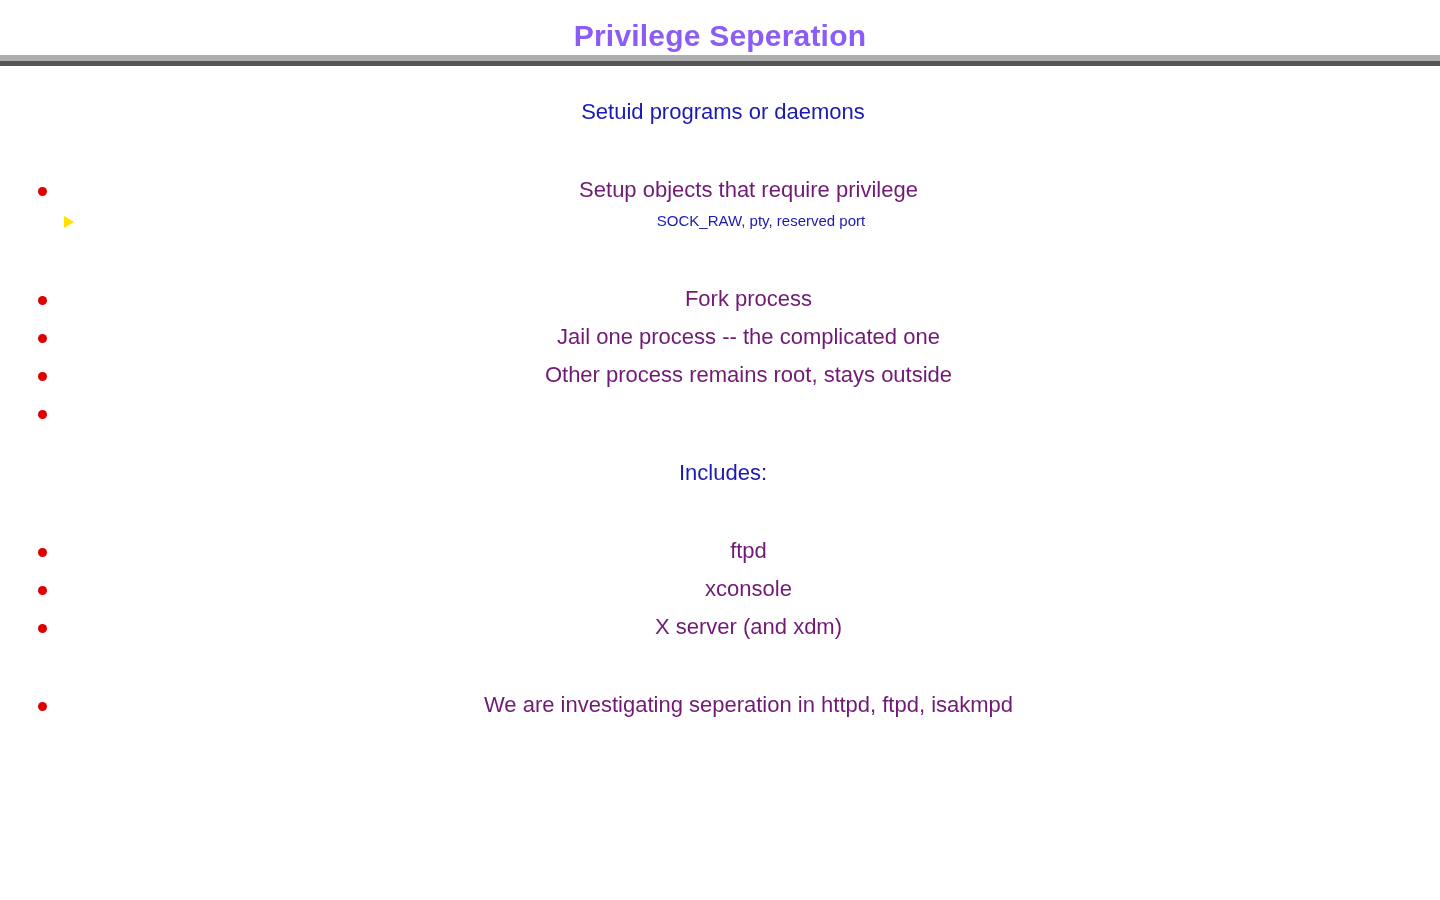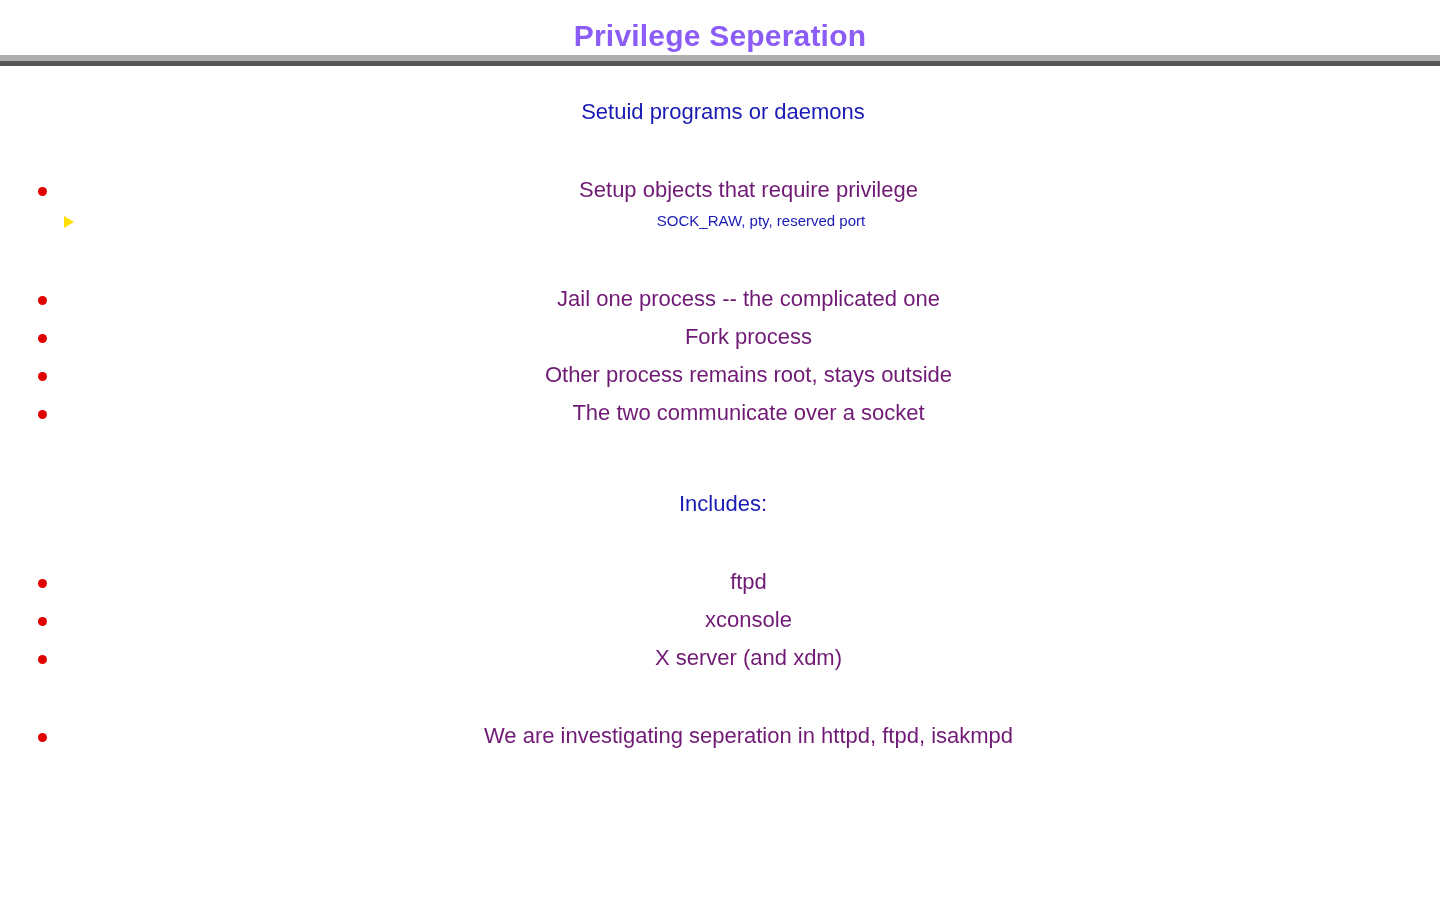--- a/index.html
+++ b/index.html
@@ -147,36 +147,35 @@
 
     <div class="line-l2">
       <span class="bullet-tri"></span>
       <span>SOCK_RAW, pty, reserved port</span>
     </div>
 
     <div class="spacer-lg"></div>
 
     <div class="line-l1">
       <span class="bullet-dot"></span>
+      <span>Fork process</span>
+    </div>
+
+    <div class="line-l1">
+      <span class="bullet-dot"></span>
       <span>Jail one process -- the complicated one</span>
     </div>
 
     <div class="line-l1">
       <span class="bullet-dot"></span>
-      <span>Fork process</span>
-    </div>
-
-    <div class="line-l1">
-      <span class="bullet-dot"></span>
       <span>Other process remains root, stays outside</span>
     </div>
 
     <div class="line-l1">
       <span class="bullet-dot"></span>
-      <span>The two communicate over a socket</span>
     </div>
 
   </div>
 
   <div class="spacer-lg"></div>
   <div class="spacer-md"></div>
 
   <div class="block">
 
     <div class="line-l0">Includes:</div>

